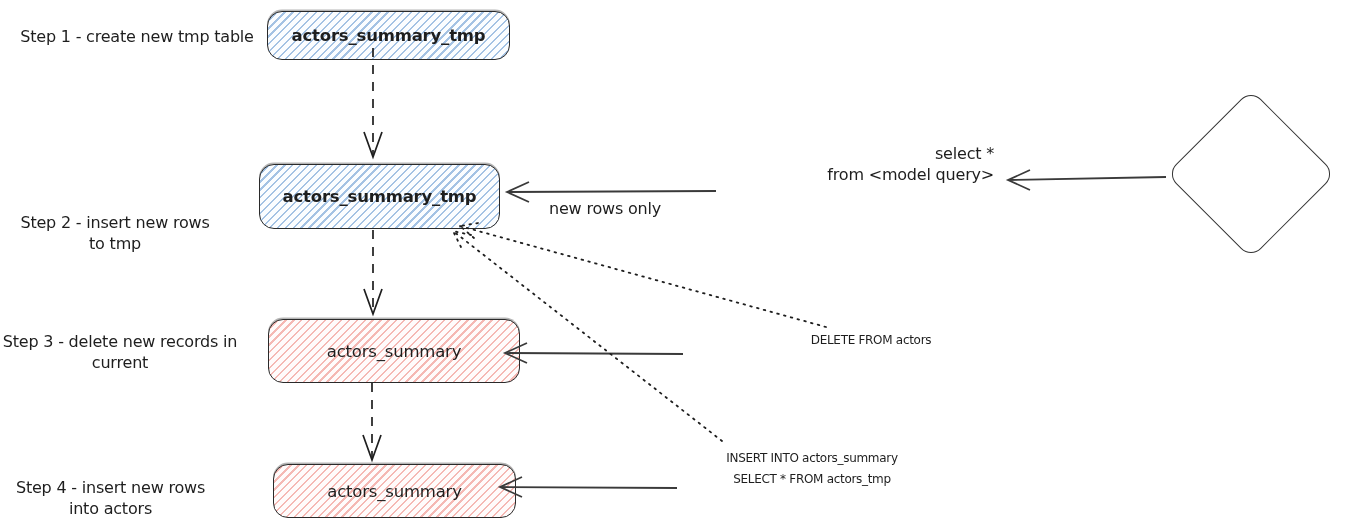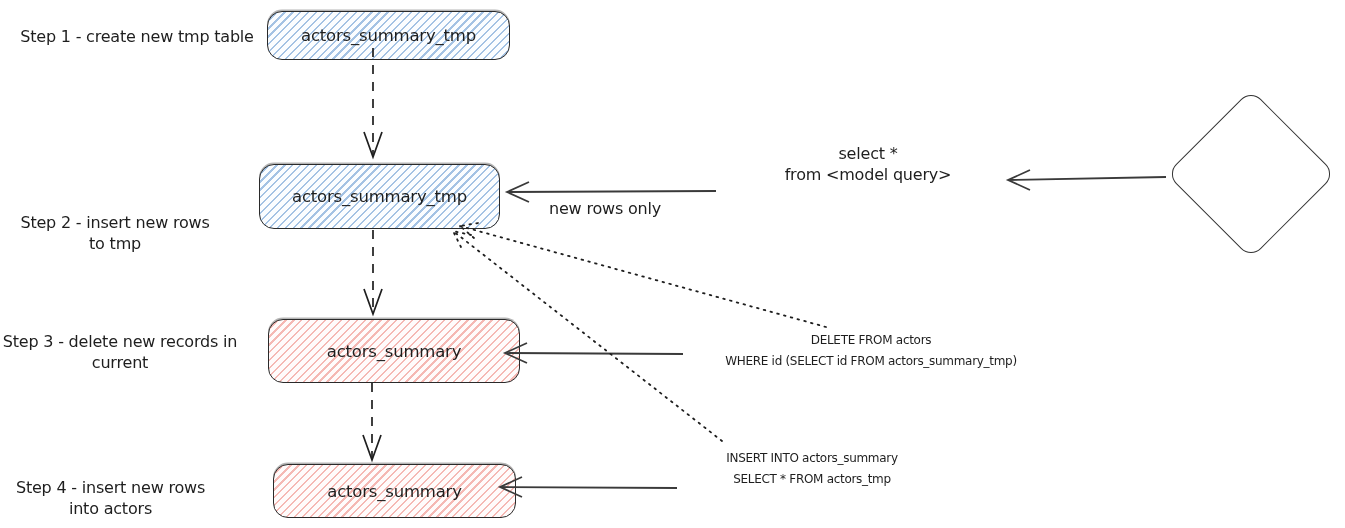--- a/index.html
+++ b/index.html
@@ -10,20 +10,21 @@
   .node {
     position:absolute; border:1.7px solid #2a2a2a; border-radius:15px;
     display:flex; align-items:center; justify-content:center;
     font-size:16.5px; letter-spacing:-0.2px; z-index:2;
     box-shadow:0 -1.5px 0 rgba(90,90,90,.45);
   }
   .hatch-blue {
     background-image:repeating-linear-gradient(135deg,
       rgba(140,178,220,.78) 0 1.6px, rgba(255,255,255,0) 1.6px 5.6px);
     background-color:#fbfdff;
+    font-weight:bold;
   }
   .hatch-red {
     background-image:repeating-linear-gradient(135deg,
       rgba(242,166,160,.78) 0 1.6px, rgba(255,255,255,0) 1.6px 5.6px);
     background-color:#fffbfb;
     margin-left:20px;
   }
   .lbl {
     position:absolute; text-align:center; font-size:16px; line-height:21px;
     letter-spacing:-0.2px; z-index:3; white-space:nowrap;
@@ -71,30 +72,29 @@
   <div class="node hatch-red" style="left:248px; top:319px; width:250px; height:62px;">
     <span>actors_summary</span>
   </div>
 
   <div class="node hatch-red" style="left:253px; top:464px; width:241px; height:52px;">
     <span>actors_summary</span>
   </div>
 
   <div id="diamond"></div>
 
-  <div class="lbl" style="left:715px; top:143px; width:306px;">
+  <div class="lbl" style="left:688px; top:143px; width:306px;text-align:right;">
     <span>select *</span><br>
     <span>from &lt;model query&gt;</span><br>
   </div>
 
   <div class="lbl" style="left:545px; top:198px; width:120px;">new rows only</div>
 
   <div class="lbl sql" style="left:671px; top:330px; width:400px;">
     <span>DELETE FROM actors</span><br>
-    <span>WHERE id (SELECT id FROM actors_summary_tmp)</span>
   </div>
 
   <div class="lbl sql" style="left:662px; top:448px; width:300px;">
     <span>INSERT INTO actors_summary</span><br>
     <span>SELECT * FROM actors_tmp</span>
   </div>
 
   <svg id="arrows" width="1345" height="528" viewBox="0 0 1345 528">
 
     <g stroke="#1e1e1e" stroke-width="1.7" fill="none">

